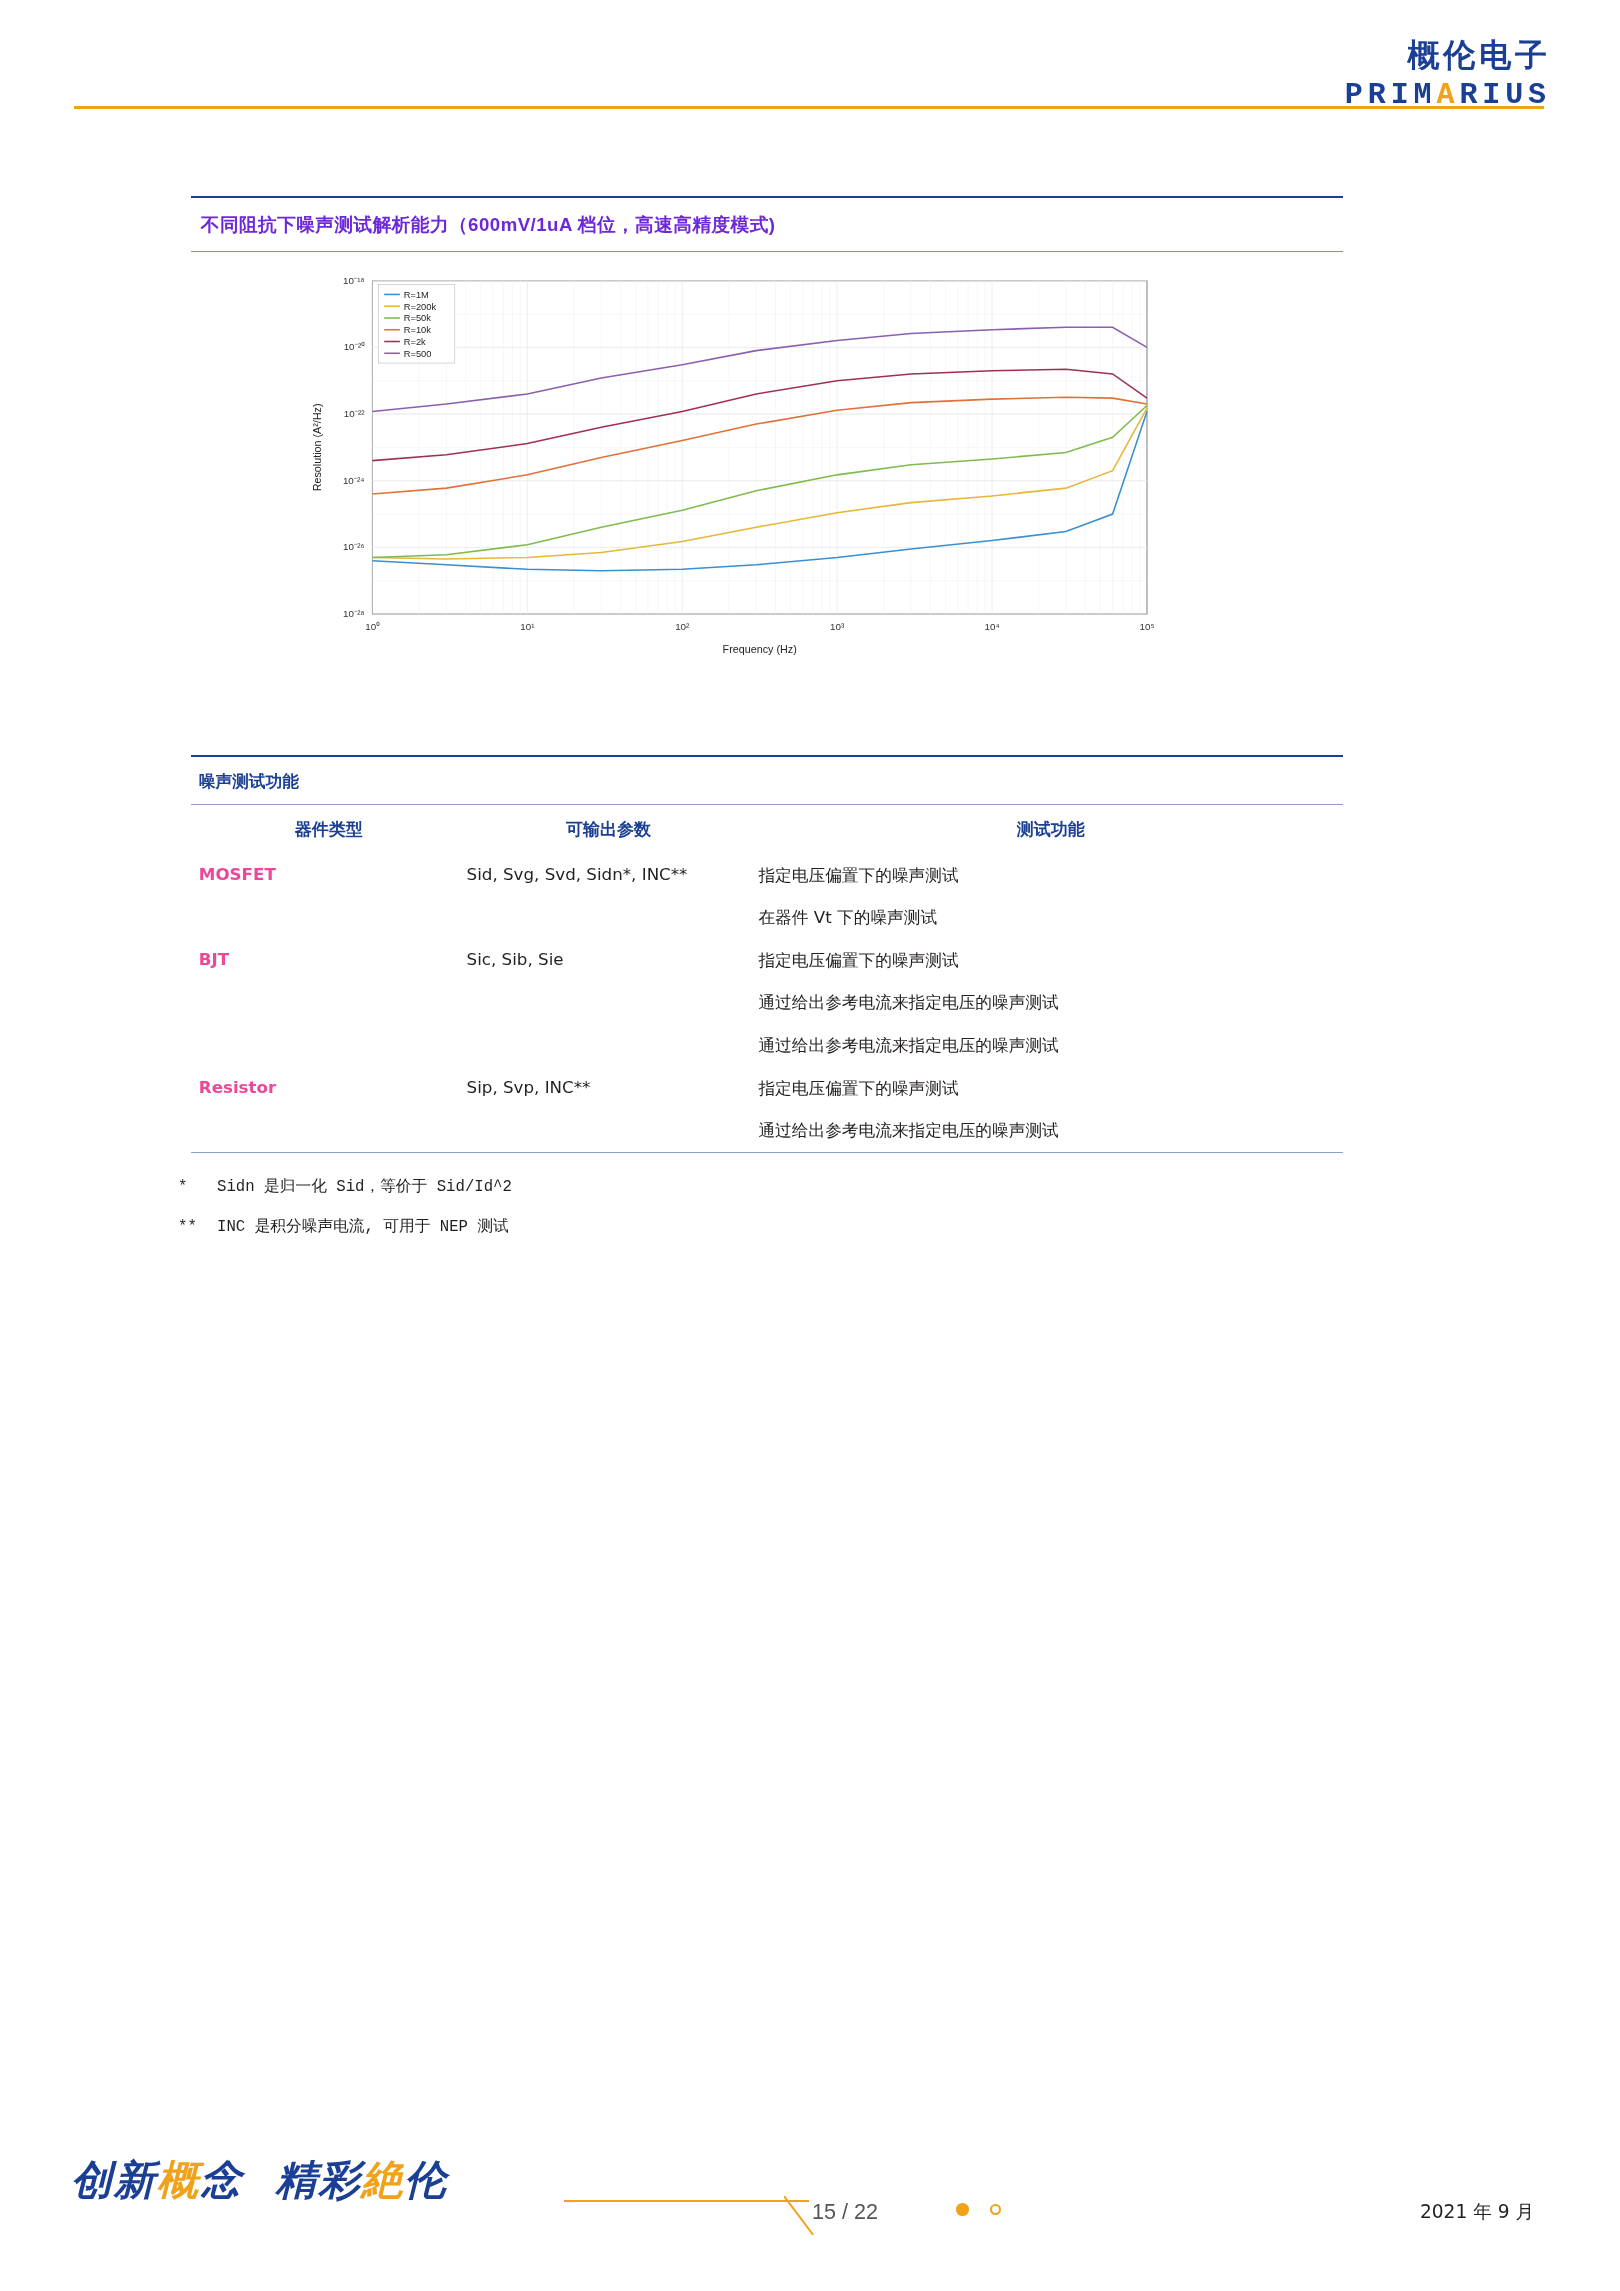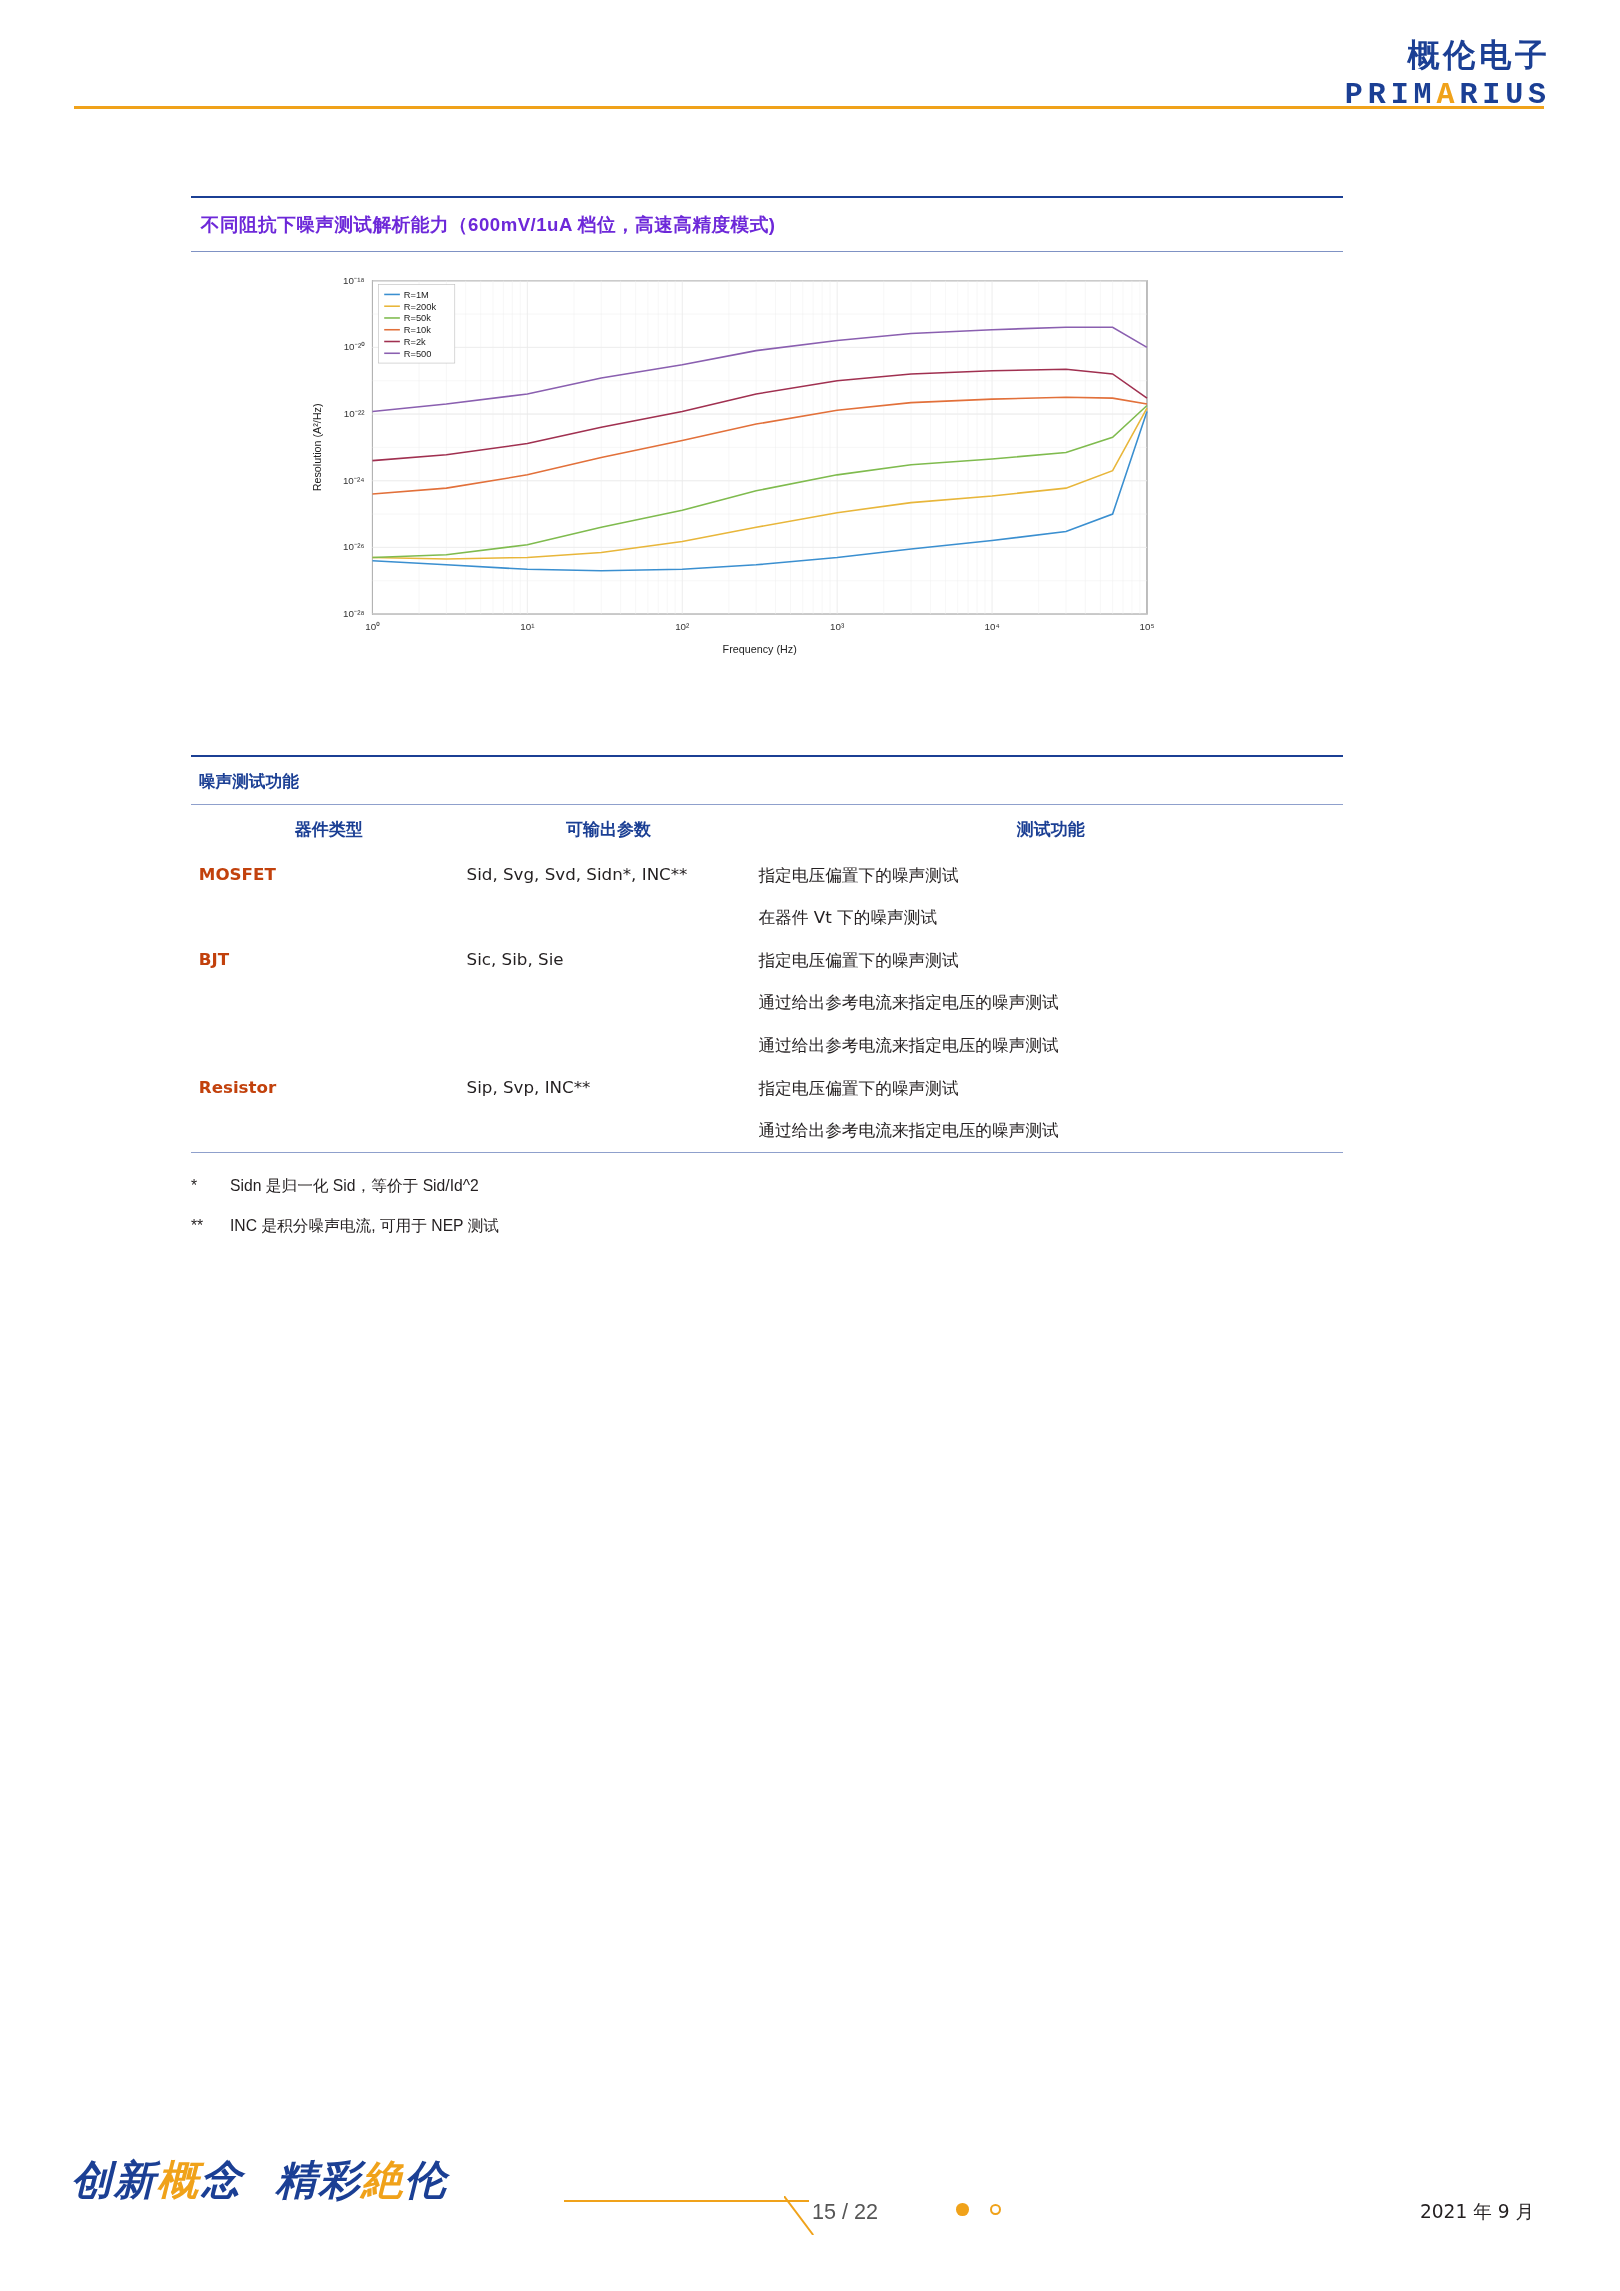--- a/index.html
+++ b/index.html
@@ -68,26 +68,26 @@
   }
   table.noise th{
     text-align:center;font-size:17px;font-weight:bold;color:#1b3f94;
     padding:12.7px 0 12.7px 7.8px;
     font-family:"DejaVu Sans", sans-serif;
   }
   table.noise td{
     font-size:16.7px;color:#231f20;padding:9.8px 0 9.8px 7.8px;vertical-align:top;
     font-family:"DejaVu Sans", sans-serif;
   }
-  table.noise td.devtype{color:#c2410c;font-weight:bold;}
+  table.noise td.devtype{color:#ec4899;font-weight:bold;}
   .col1{width:260px;}
   .col2{width:284px;}
   .footnotes{
-    position:absolute;left:191px;top:1176px;width:1152px;
-    font-family:Liberation Sans, sans-serif;
+    position:absolute;left:178px;top:1176px;width:1152px;
+    font-family:Liberation Mono, monospace;
   }
   .footnote{
     font-size:15.7px;color:#231f20;margin-bottom:18.6px;
   }
   .footnote .mark{display:inline-block;width:39px;}
   
   .footer-slogan{
     position:absolute;left:71px;bottom:84px;
     font-family:"DejaVu Serif", serif;
     font-size:41px;font-style:italic;font-weight:bold;

